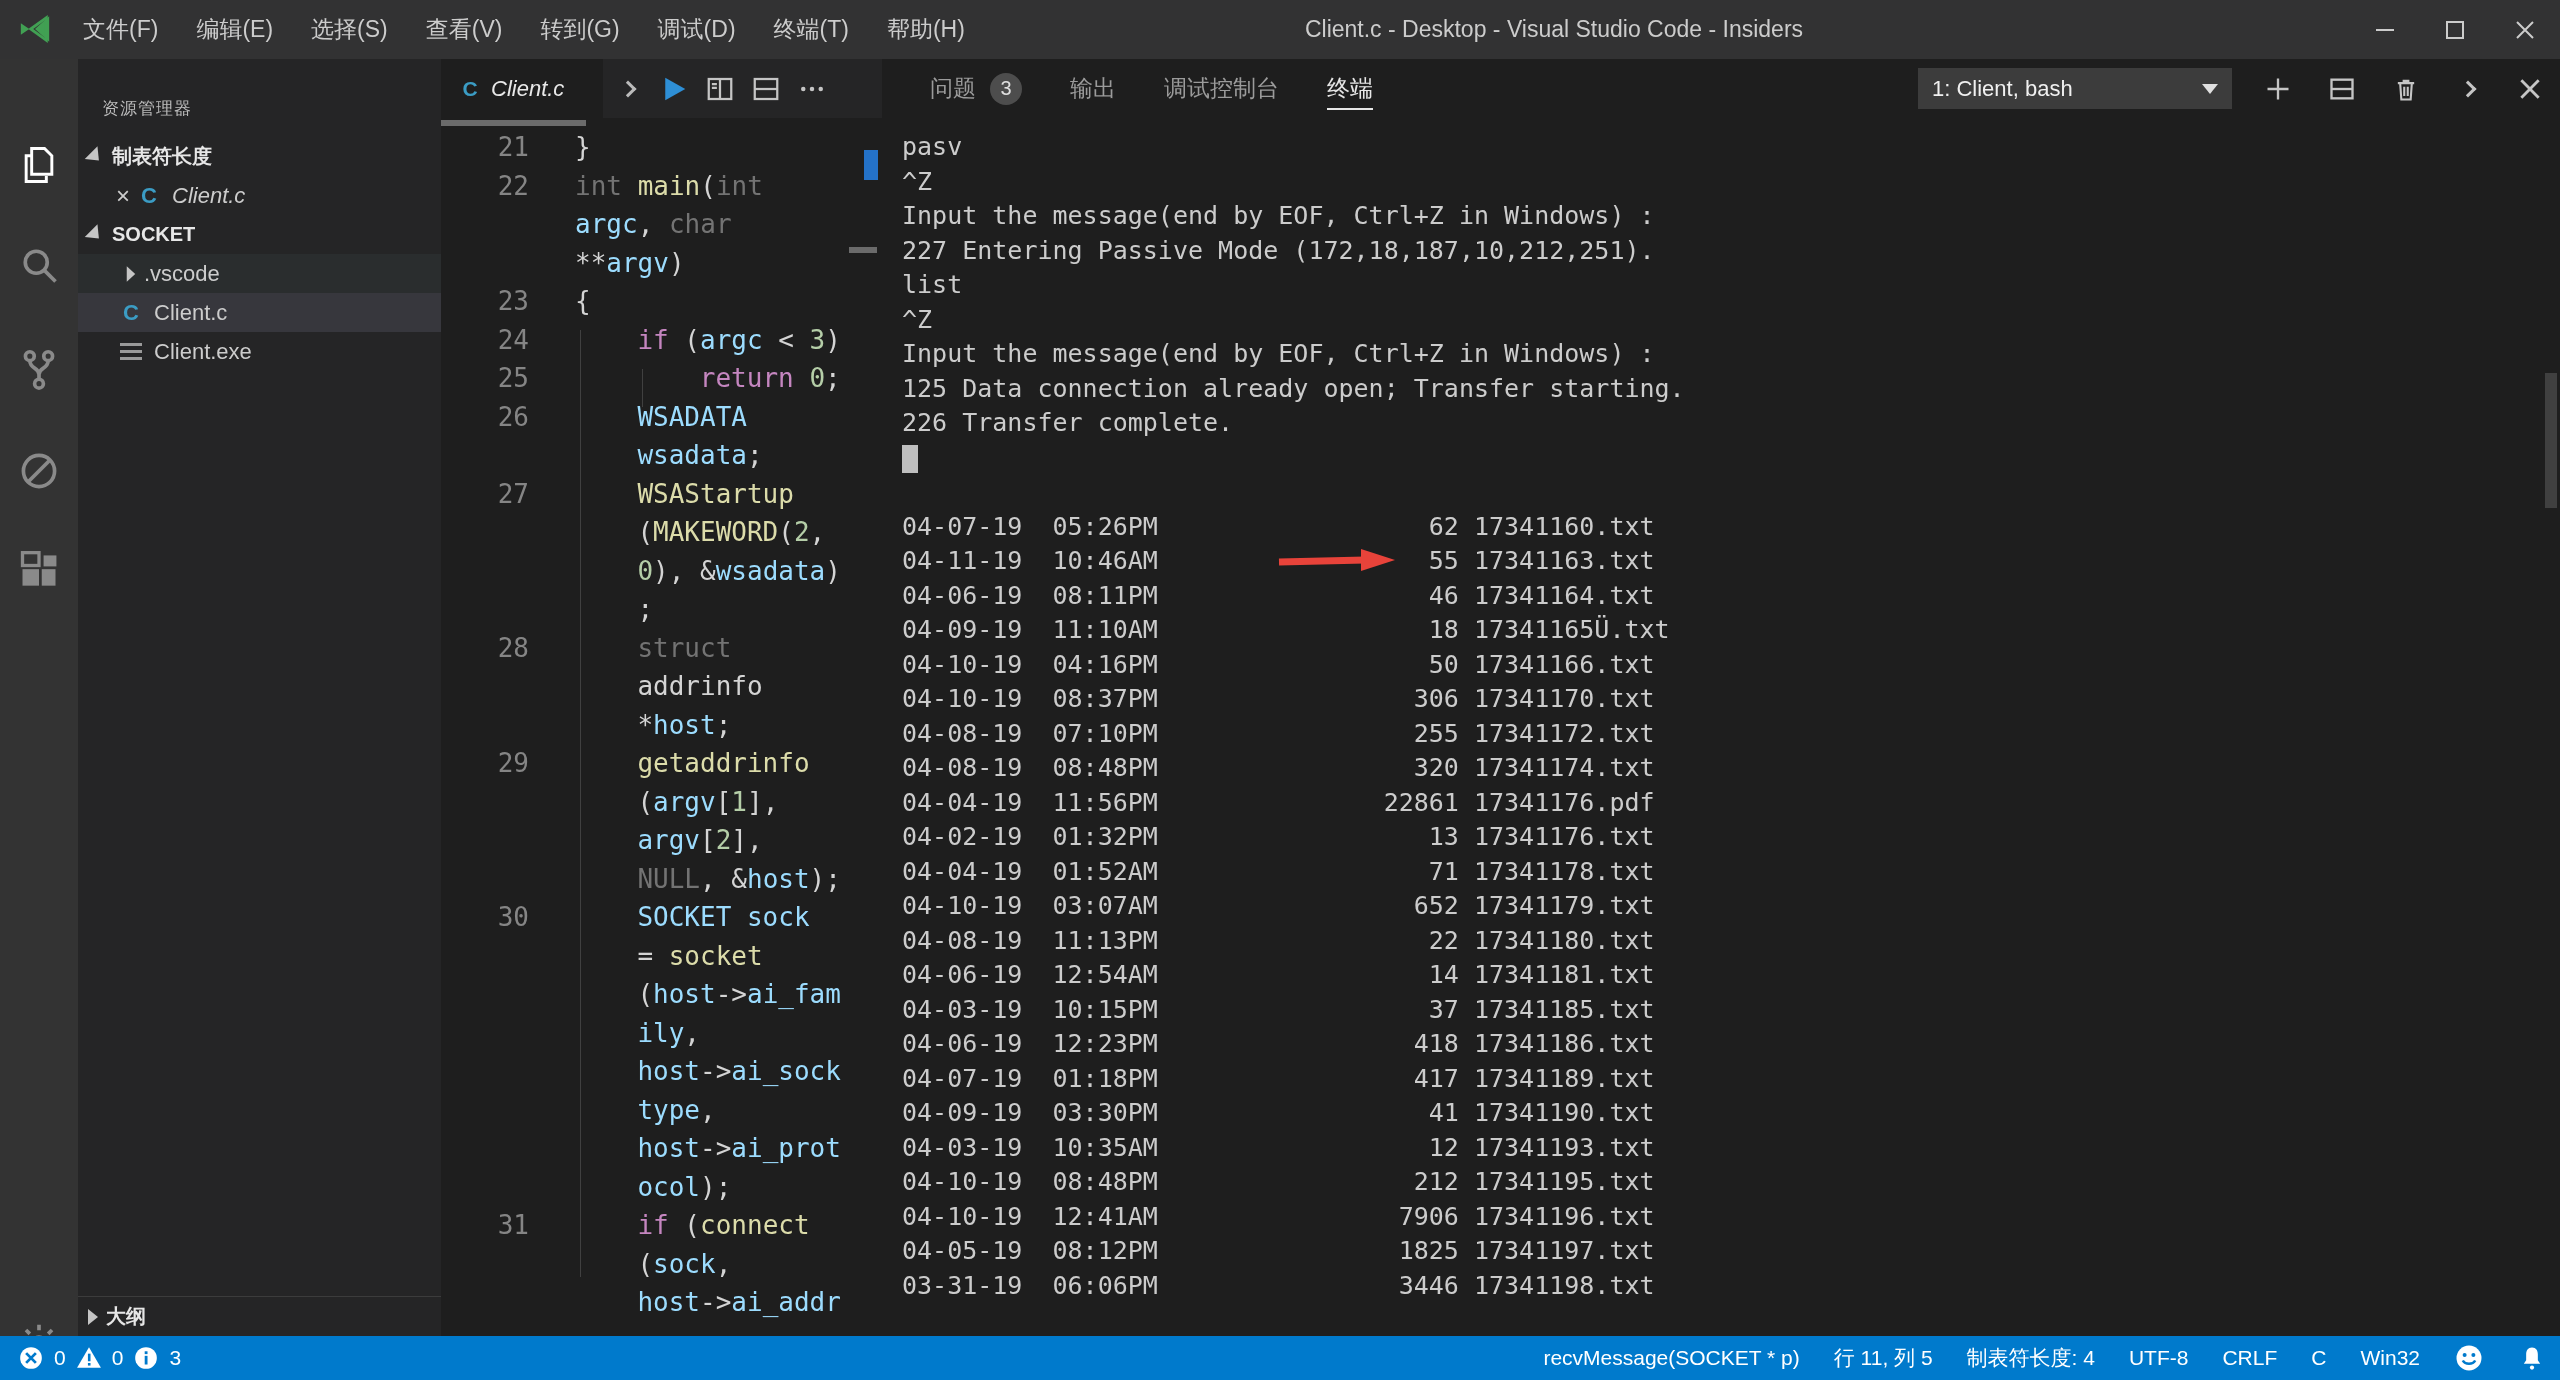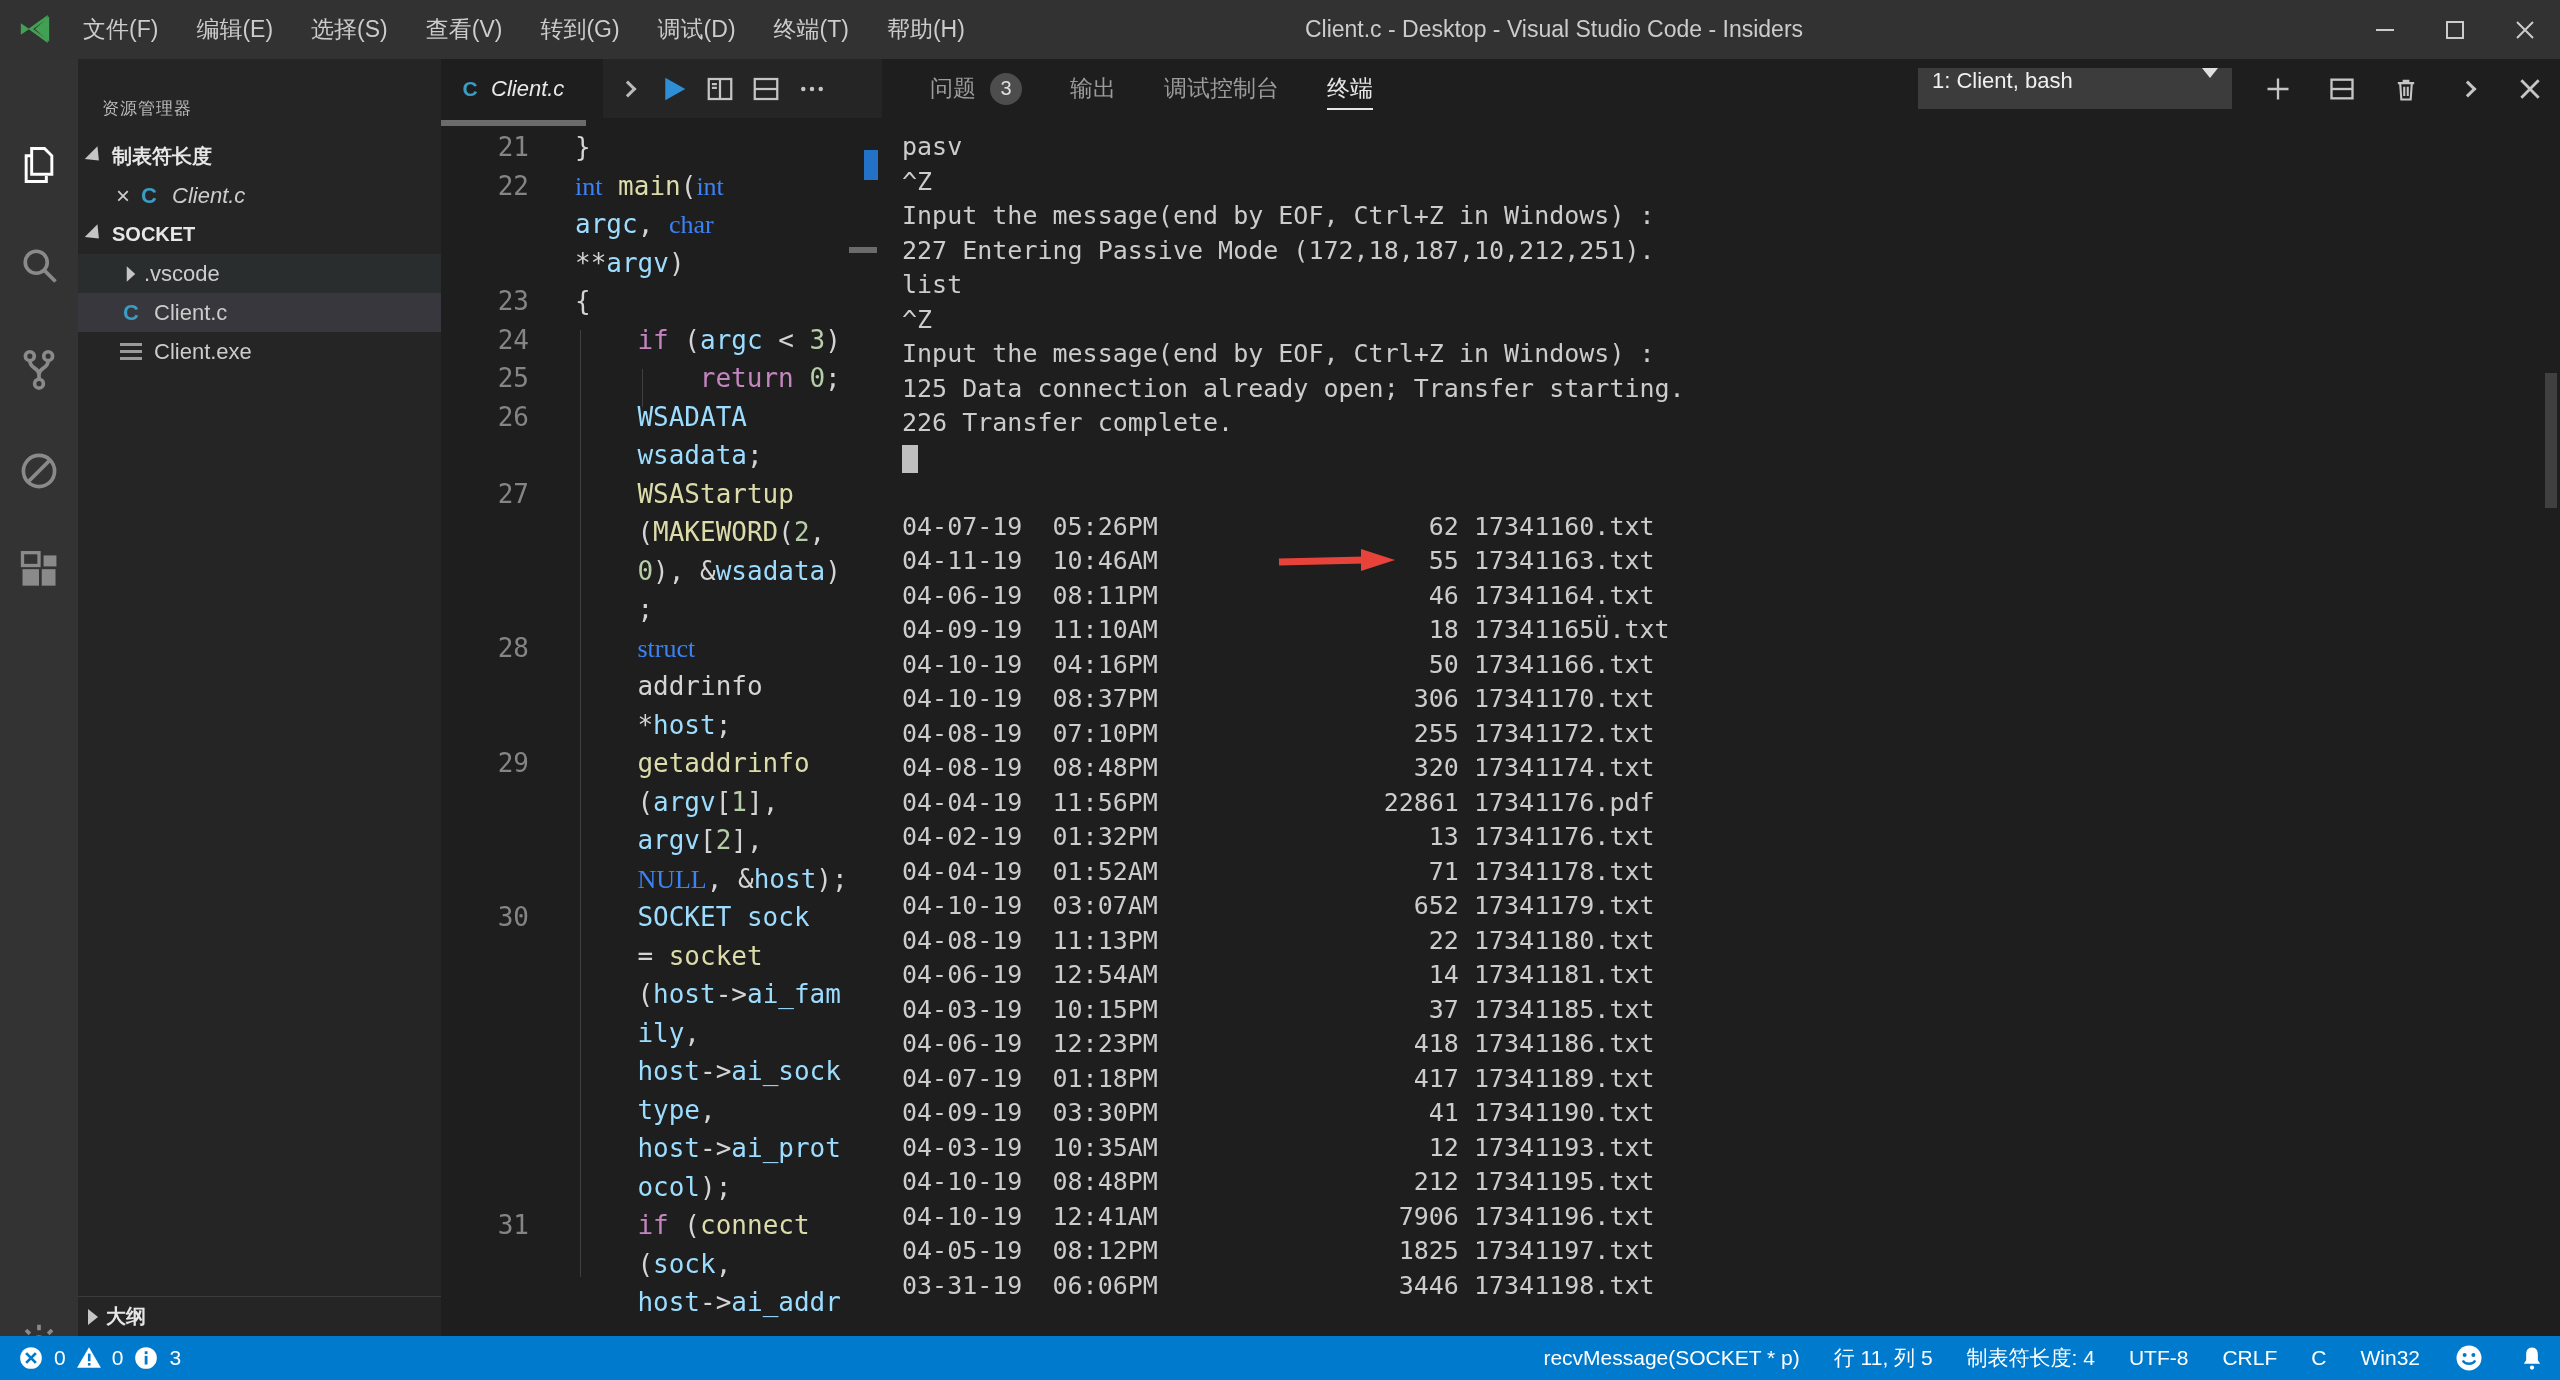--- a/index.html
+++ b/index.html
@@ -47,38 +47,38 @@
   #tab { width:162px; height:59px; background:#1E1E1E; display:flex; align-items:center; padding-left:16px; }
   #tab .c-ico { font-size:21px; margin-right:8px; }
   #tab-label { font-size:22px; color:#E8E8E8; font-style:italic; }
   .ed-act { height:59px; display:flex; align-items:center; justify-content:center; width:46px; }
   .chev { width:12px; height:12px; border-right:3px solid #BBBBBB; border-top:3px solid #BBBBBB; transform:rotate(45deg); }
   #code-area { position:absolute; left:0; top:59px; width:441px; height:1218px; padding-top:10px;
                font-family:"DejaVu Sans Mono","Liberation Mono",monospace; font-size:26px; overflow:hidden; }
   .crow { height:38.5px; line-height:38.5px; white-space:pre; display:flex; }
   .gutter { display:inline-block; width:88px; text-align:right; color:#858585; flex:none; }
   .ctext { display:inline-block; margin-left:46px; white-space:pre; }
-  .tok-k { color:#3b82f6;font-family:Liberation Serif, serif; } .tok-c { color:#C586C0; } .tok-f { color:#DCDCAA; }
+  .tok-k { color:#737373; } .tok-c { color:#C586C0; } .tok-f { color:#DCDCAA; }
   .tok-v { color:#9CDCFE; } .tok-n { color:#B5CEA8; } .tok-p { color:#D4D4D4; }
   #guide1 { position:absolute; left:139px; top:271px; width:1px; height:947px; background:#404040; }
   #guide2 { position:absolute; left:201px; top:310px; width:1px; height:38px; background:#404040; }
   #ed-dec-blue { position:absolute; left:423px; top:91px; width:14px; height:30px; background:#2472C8; }
   #ed-dec-gray { position:absolute; left:408px; top:188px; width:28px; height:6px; background:#6b6b6b; }
   #ed-dec-top { position:absolute; left:0; top:61px; width:145px; height:6px; background:#6b6b6b; }
 
   
   #panel { position:absolute; left:882px; top:0; width:1678px; height:1277px; background:#1E1E1E; }
   #panel-header { position:absolute; left:0; top:0; width:1678px; height:59px; display:flex; align-items:center; }
   .ptab { font-size:23px; color:#9b9b9b; margin-left:48px; position:relative; display:flex; align-items:center; height:59px; }
   .ptab.active { color:#E7E7E7; }
   .ptab.active::after { content:""; position:absolute; left:0; right:0; bottom:8px; height:2px; background:#E7E7E7; }
   .badge { margin-left:14px; min-width:32px; height:32px; border-radius:16px; background:#4D4D4D; color:#E0E0E0;
            font-size:20px; display:flex; align-items:center; justify-content:center; padding:0 6px; }
   #term-select { position:absolute; left:1036px; top:9px; width:314px; height:41px; background:#3C3C3C; color:#F0F0F0;
-                 font-size:22px; display:flex; align-items:flex-start; padding:0 14px; }
+                 font-size:22px; display:flex; align-items:center; padding:0 14px; }
   #term-select .sel-arrow { position:absolute; right:14px; width:0; height:0; border-left:8px solid transparent; border-right:8px solid transparent; border-top:10px solid #E0E0E0; }
   .pact { position:absolute; top:9px; width:44px; height:41px; display:flex; align-items:center; justify-content:center; color:#C5C5C5; }
   #terminal { position:absolute; left:0; top:59px; width:1678px; height:1218px; padding:12px 0 0 20px;
               font-family:"DejaVu Sans Mono","Liberation Mono",monospace; font-size:25px; color:#CCCCCC; overflow:hidden; }
   .trow { height:34.5px; line-height:34.5px; white-space:pre; }
   .cursor-block { display:inline-block; width:16px; height:28px; background:#BFBFBF; vertical-align:middle; }
   #red-arrow { position:absolute; left:395px; top:428px; }
   #term-scroll { position:absolute; right:3px; top:255px; width:12px; height:135px; background:#4f4f4f; opacity:.7; }
 
   

